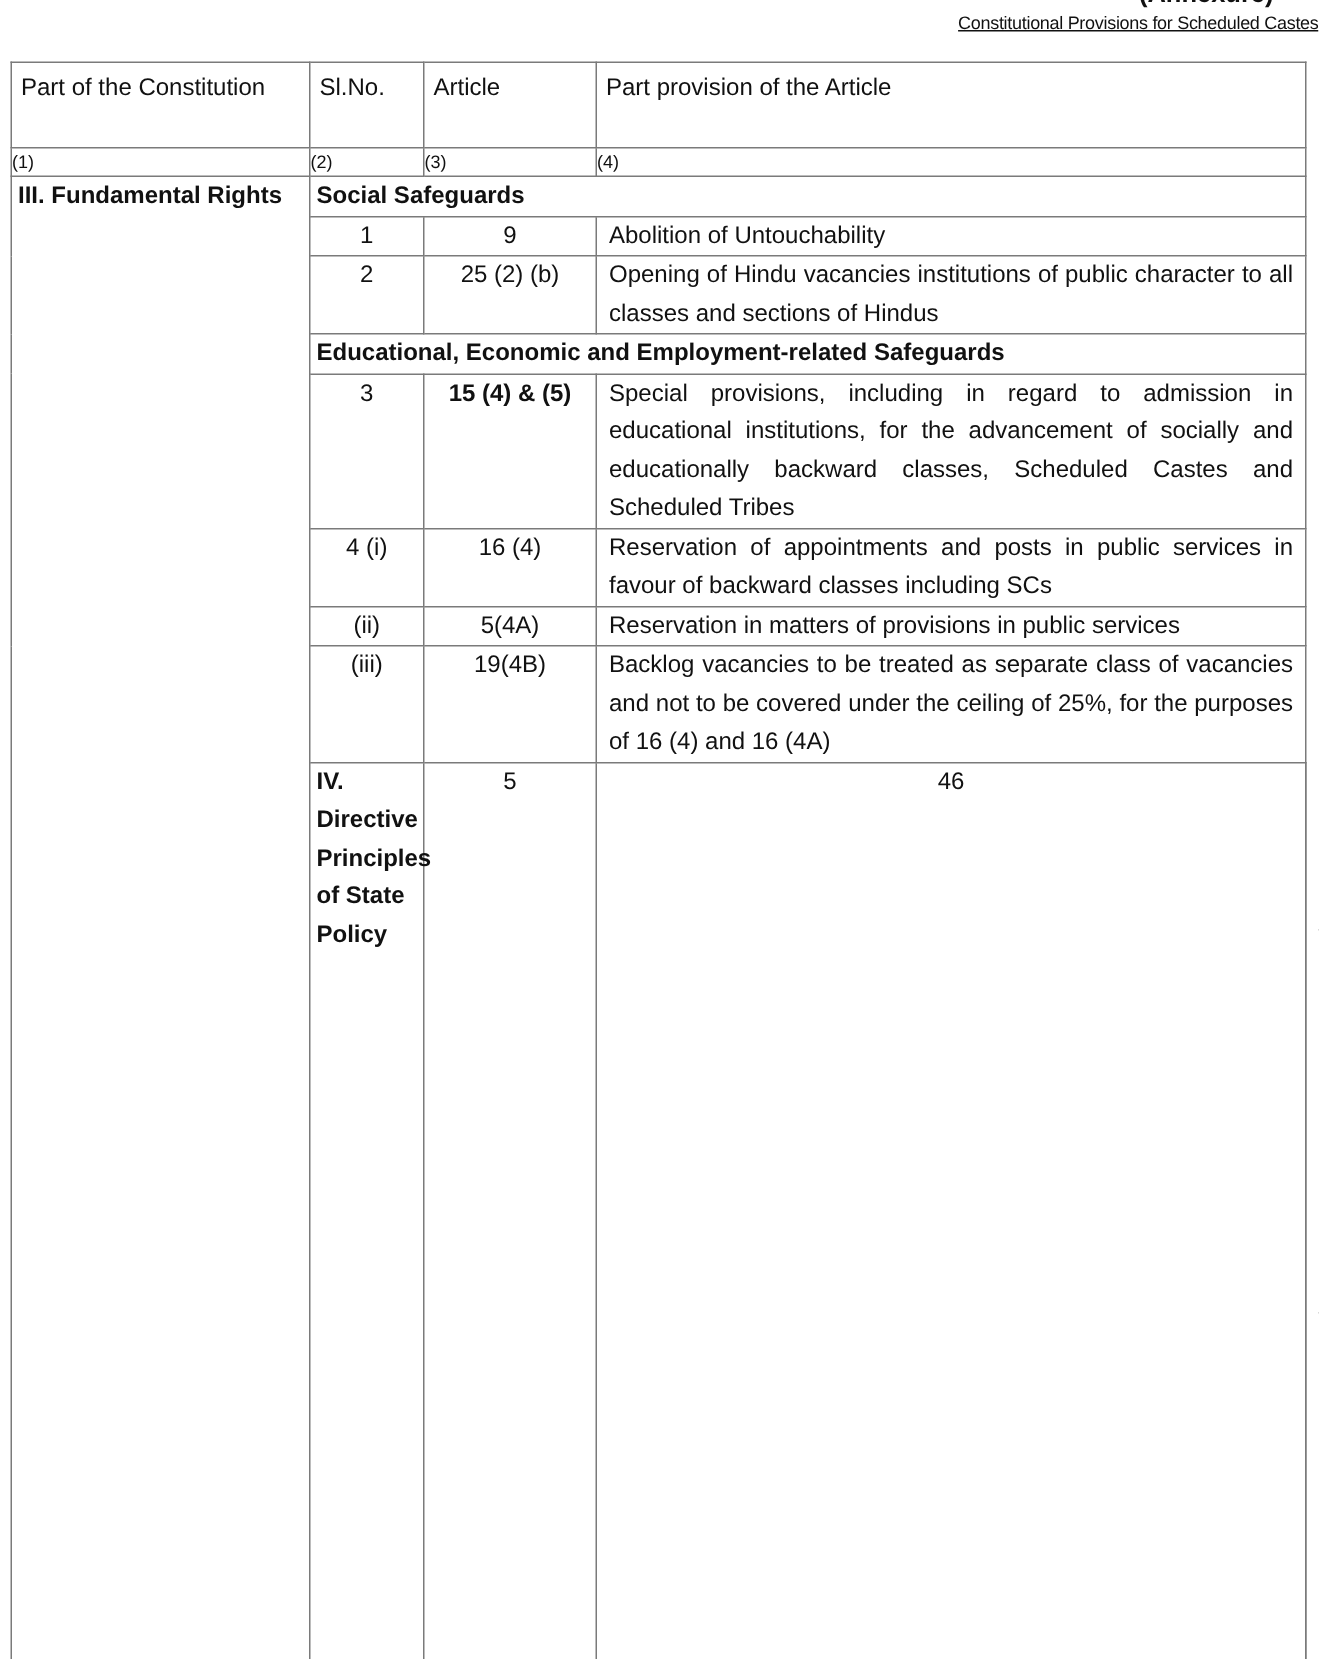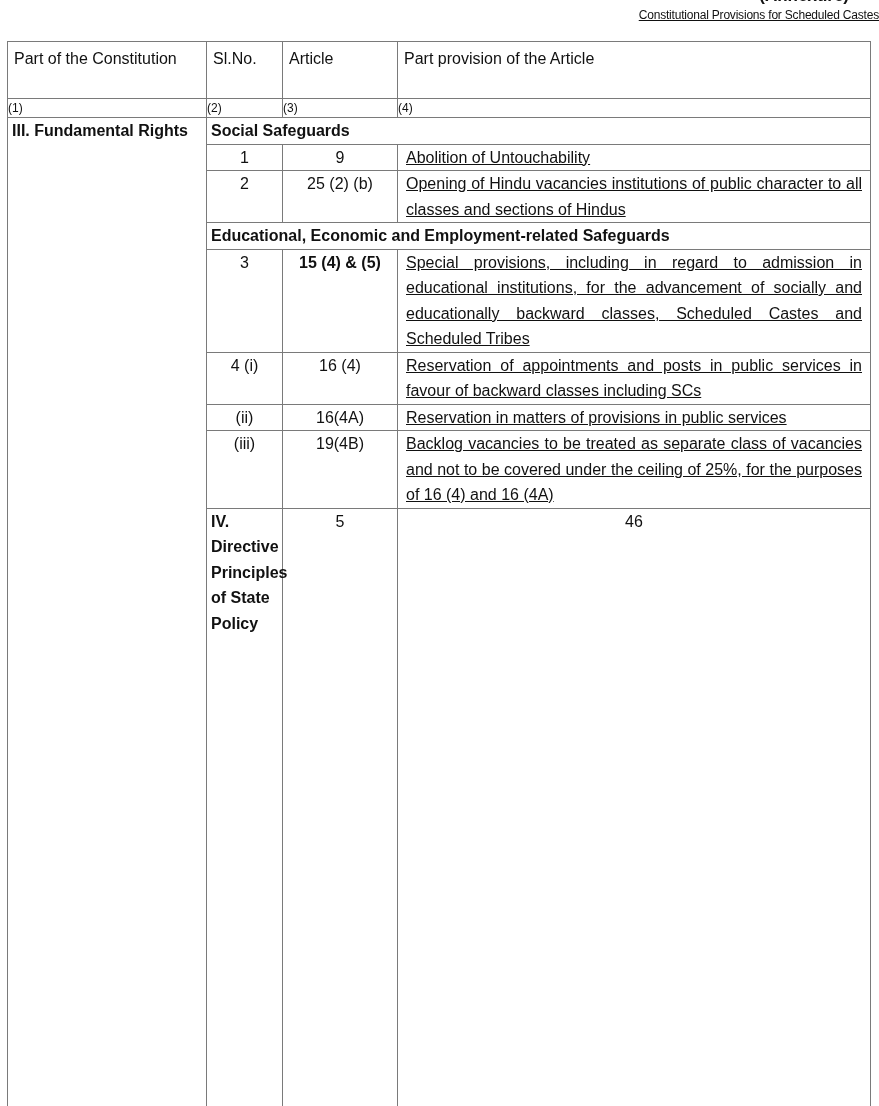--- a/index.html
+++ b/index.html
@@ -10,21 +10,21 @@
            font-size: 12px; font-weight: normal; text-decoration: underline; letter-spacing: -0.2px; }
   table { position: absolute; left: 7px; top: 41px; border-collapse: collapse;
           width: 863px; table-layout: fixed; font-size: 16px; line-height: 25.5px; }
   td, th { border: 1.5px solid #7a7a7a; vertical-align: top; padding: 0 6px; }
   col.c1 { width: 199px; } col.c2 { width: 76px; } col.c3 { width: 115px; } col.c4 { width: 473px; }
   th { font-weight: normal; text-align: left; padding-top: 4px; padding-bottom: 4px; }
   .hdr-main th { height: 48px; padding-top: 4px; }
   .numrow th { font-size: 12px; line-height: 18px; padding: 0; }
   .part { font-weight: bold; text-align: left; padding-left: 4px; }
   .ctr { text-align: center; }
-  .prov { text-align: justify; padding-left: 8px; padding-right: 8px; text-decoration: underline; }
+  .prov { text-align: justify; padding-left: 8px; padding-right: 8px; }
   .group { font-weight: bold; padding-left: 4px; }
   .indent { text-indent: 48px; display: block; }
 </style>
 </head>
 <body>
 
 <div class="annex">(Annexure)</div>
 <div class="title">Constitutional Provisions for Scheduled Castes</div>
 
 <table>
@@ -70,21 +70,21 @@
     <td class="ctr" style="padding:0 14px;font-weight:bold;">15 (4) &amp; (5)</td>
     <td class="prov">Special provisions, including in regard to admission in educational institutions, for the advancement of socially and educationally backward classes, Scheduled Castes and Scheduled Tribes</td>
   </tr>
   <tr>
     <td class="ctr">4 (i)</td>
     <td class="ctr">16 (4)</td>
     <td class="prov">Reservation of appointments and posts in public services in favour of backward classes including SCs</td>
   </tr>
   <tr>
     <td class="ctr">(ii)</td>
-    <td class="ctr">16(4A)</td>
+    <td class="ctr">5(4A)</td>
     <td class="prov">Reservation in matters of provisions in public services</td>
   </tr>
   <tr>
     <td class="ctr">(iii)</td>
     <td class="ctr">19(4B)</td>
     <td class="prov">Backlog vacancies to be treated as separate class of vacancies and not to be covered under the ceiling of 25%, for the purposes of 16 (4) and 16 (4A)</td>
   </tr>
 
   <tr>
     <td class="part">IV. Directive Principles of State Policy</td>

